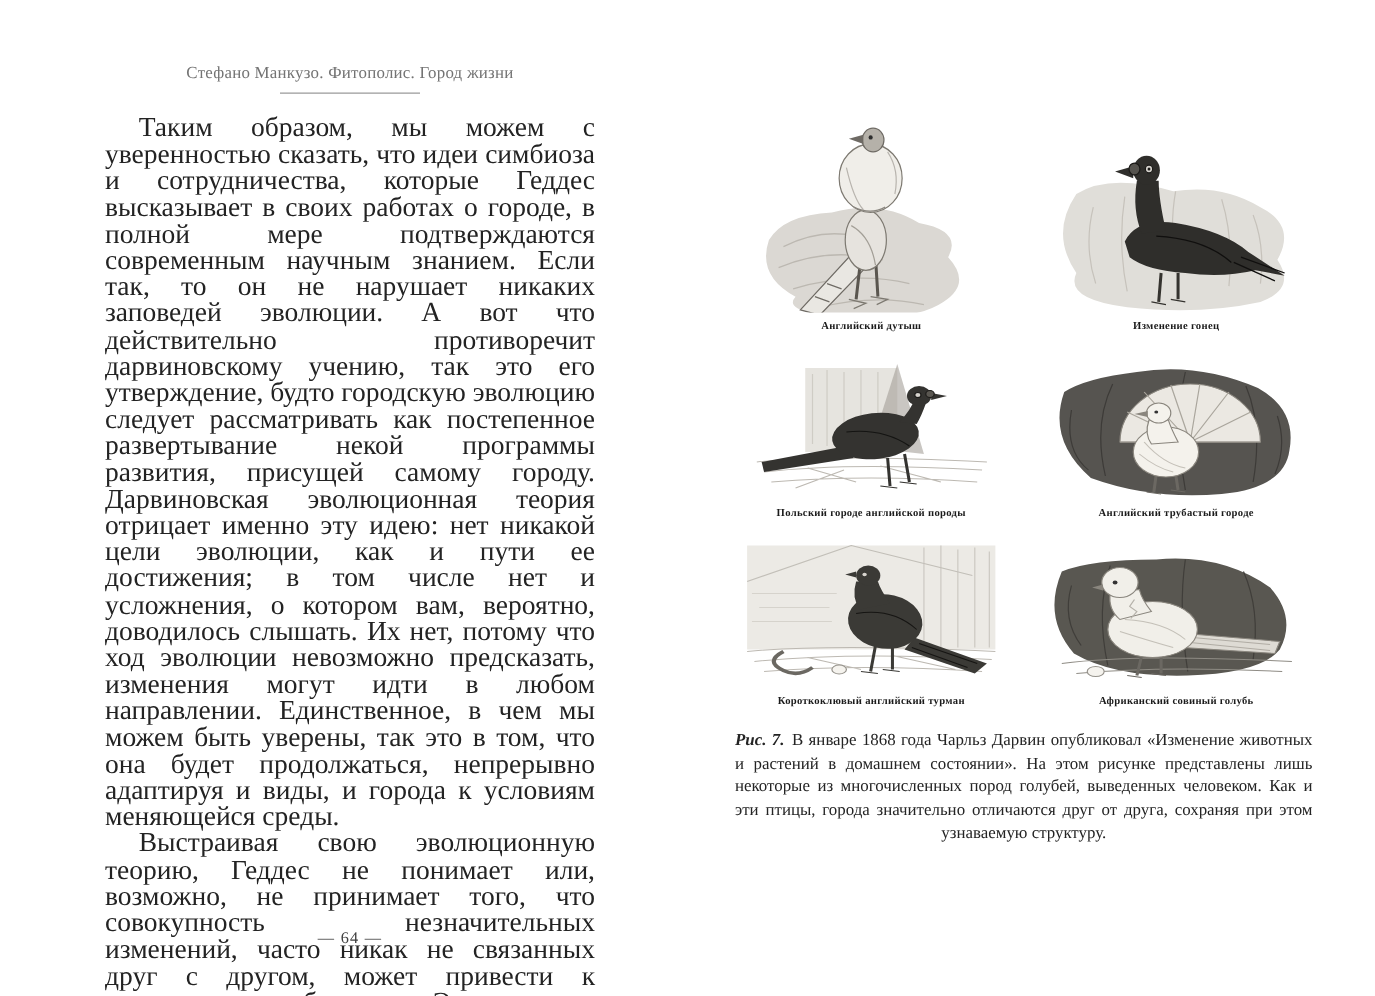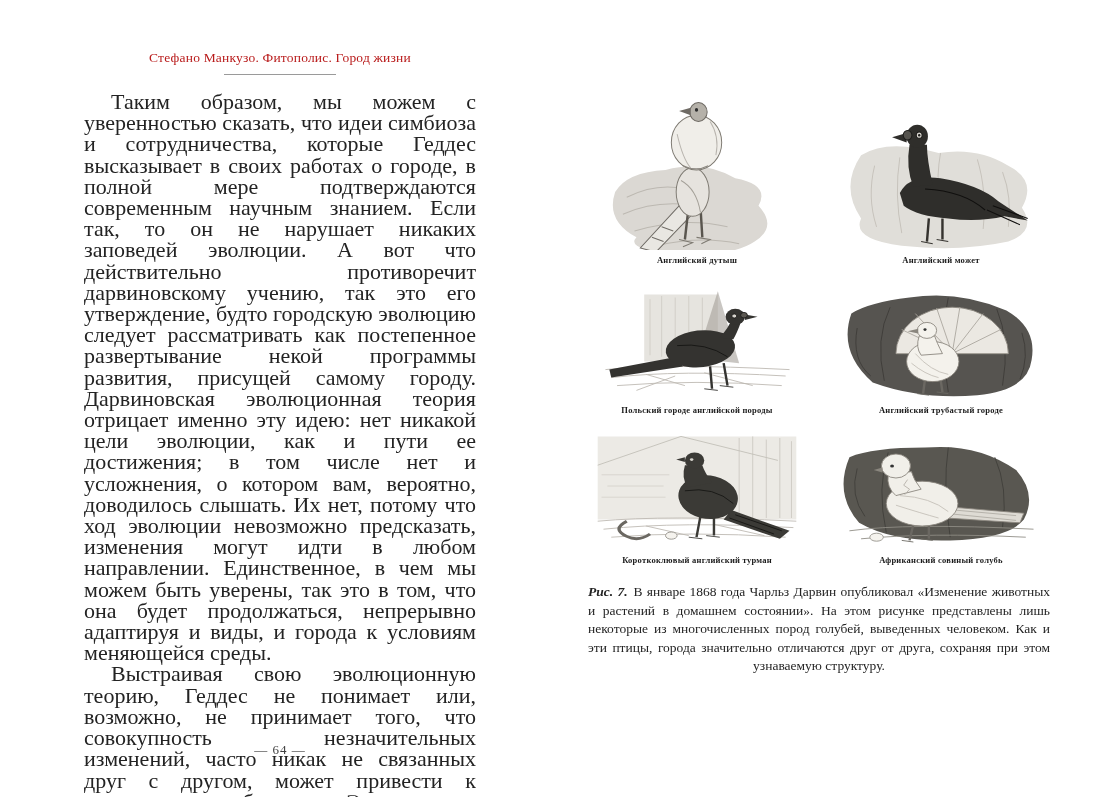--- a/index.html
+++ b/index.html
@@ -6,21 +6,21 @@
   body{
     width:1100px;height:797px;position:relative;overflow:hidden;
     background:#ffffff;
     font-family:"Liberation Serif","DejaVu Serif",serif;
     color:#222;
   }
   .page{position:absolute;}
   
   .page-left{left:84px;top:50px;width:392px;}
   .running-head{
-    text-align:center;font-size:13.5px;color:#b91c1c;letter-spacing:.2px;
+    text-align:center;font-size:13.5px;color:#737373;letter-spacing:.2px;
   }
   .head-rule{
     width:112px;height:0;border-top:1px solid #9a9a9a;margin:8px auto 0 auto;
   }
   .body-text{margin-top:16px;}
   .body-text p{
     margin:0;font-size:22px;line-height:21.2px;text-align:justify;
     text-indent:27px;color:#232323;
   }
   .page-number{
@@ -94,21 +94,21 @@
           <path d="M70 96 Q80 78 112 82 Q152 88 172 104 L202 122 L178 118 Q150 124 120 120 Q88 118 74 108 Z" fill="#2f2e2b"></path>
           <path d="M96 92 q40 2 62 20" stroke="#100f0e" fill="none"></path>
           <path d="M166 108 l36 12 M160 112 l34 14" stroke="#100f0e" fill="none"></path>
           <path d="M80 50 Q76 72 84 90 L104 88 Q98 64 98 50 Z" fill="#2f2e2b"></path>
           <circle cx="88" cy="42" r="11" fill="#2f2e2b"></circle>
           <path d="M77 39 l-15 4 l15 5 z" fill="#2f2e2b"></path>
           <circle cx="78" cy="41" r="4.5" fill="#55534e" stroke="#1c1b19"></circle>
           <circle cx="90" cy="41" r="3" fill="#d6d3cd" stroke="#1c1b19"></circle>
           <circle cx="90" cy="41" r="1.2" fill="#1c1b19"></circle>
         </svg>
-        <figcaption>Английский может</figcaption>
+        <figcaption>Изменение гонец</figcaption>
       </figure>
 
       <figure>
         <svg class="short" viewBox="0 0 225 150" preserveAspectRatio="none">
           <path d="M58 18 h76 v84 h-76 z" fill="#e6e4df"></path>
           <path d="M134 14 L156 104 L112 98 Z" fill="#9c9890" opacity=".55"></path>
           <path d="M64 24 v70 M76 20 v76 M90 22 v74 M104 20 v76 M118 22 v72" stroke="#cfccc5" fill="none"></path>
           <path d="M18 112 q60 -8 190 0 M24 122 q70 -10 180 -2 M30 132 q80 -8 170 0 M60 118 l40 14 M120 116 l50 16 M90 120 l-40 18" stroke="#bdb9b2" fill="none"></path>
           <path d="M92 96 L22 112 L24 122 L98 108 Z" fill="#343330"></path>
           <path d="M126 108 L128 136 M140 104 L144 132" stroke="#343330" stroke-width="2.5" fill="none"></path>

